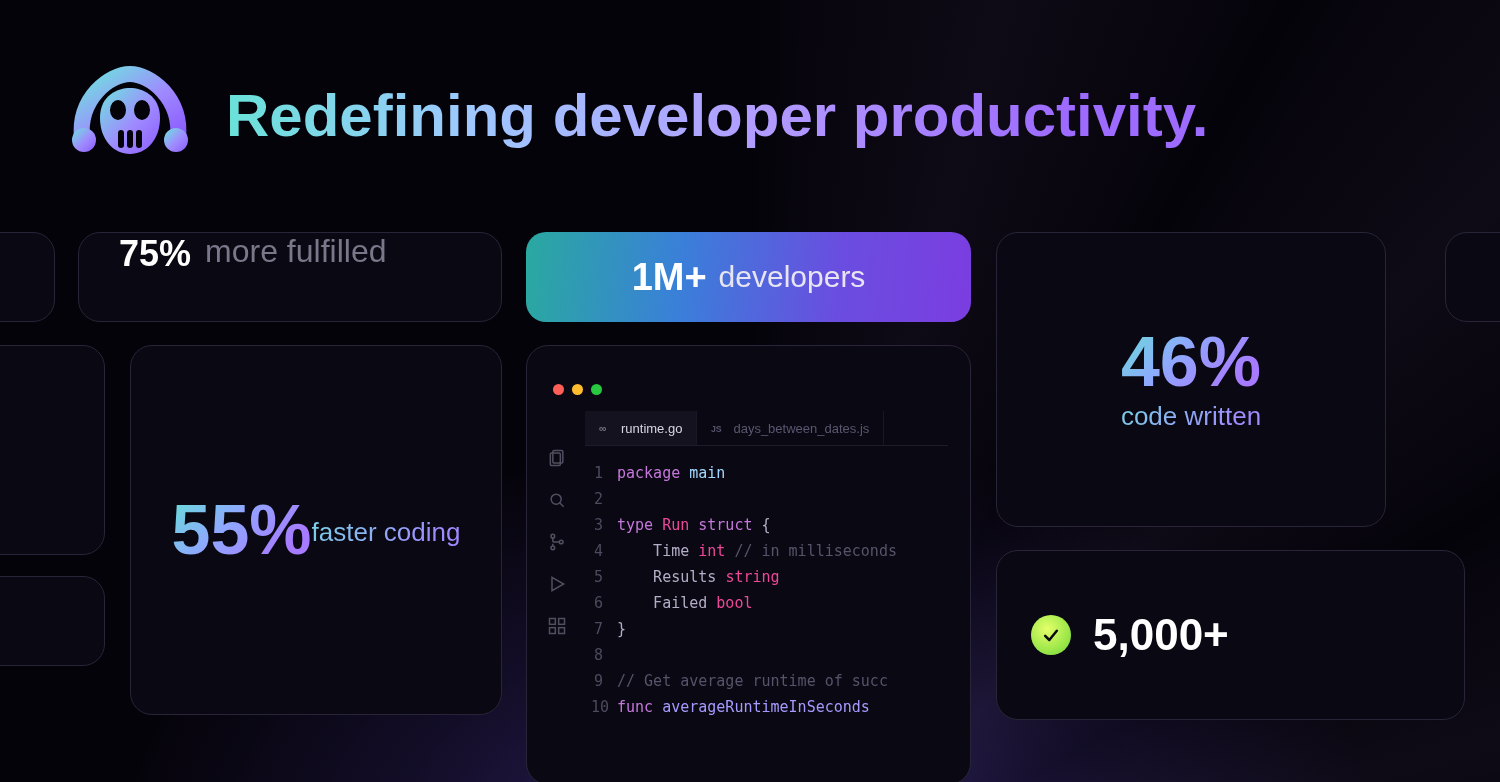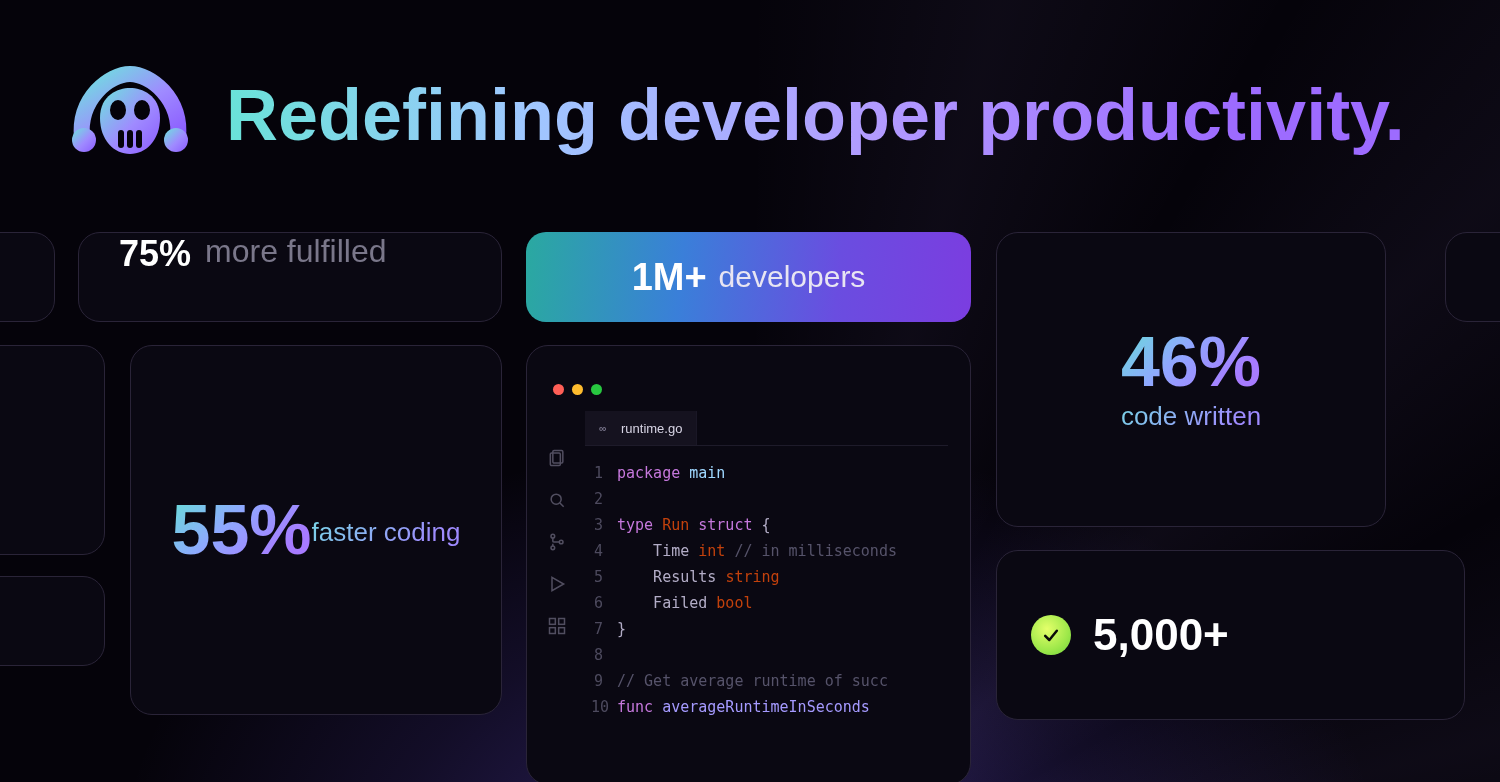--- a/index.html
+++ b/index.html
@@ -30,21 +30,21 @@
       rgba(180,150,255,0.00) 180deg,
       rgba(180,150,255,0.00) 360deg);
     pointer-events: none;
   }
   .hero {
     position: absolute; top: 60px; left: 70px; right: 50px;
     display: flex; align-items: center; gap: 36px; z-index: 2;
   }
   .logo { width: 120px; height: 110px; flex: 0 0 auto; }
   .headline {
-    font-size: 72px; font-weight: 700;
+    font-size: 60px; font-weight: 700;
     background: linear-gradient(90deg, #69e2d8 0%, #9fc8ff 25%, #b29bff 55%, #9d6bff 85%);
     -webkit-background-clip: text; background-clip: text;
     -webkit-text-fill-color: transparent; color: transparent;
   }
   .tile {
     position: absolute;
     background: #0a0812;
     border: 1px solid #2a2438;
     border-radius: 22px;
   }
@@ -112,21 +112,21 @@
     margin-left: 36px; padding: 14px 10px 0 6px;
     font-family: ui-monospace, SFMono-Regular, Menlo, Consolas, monospace;
     font-size: 15px; line-height: 26px;
   }
   .code .row { display: flex; }
   .code .ln { width: 26px; text-align: right; color: #4d4a5e; padding-right: 14px; flex: 0 0 auto; }
   .code .txt { white-space: pre; color: #b3adc7; }
   .code-comment { color: #56536a; }
   .kw   { color: #c678dd; }
   .ident{ color: #9fd7ff; }
-  .typ  { color: #c2410c; }
+  .typ  { color: #ec4899; }
   .fn   { color: #a59aff; }
   .t-codewritten {
     left: 996px; top: 232px; width: 390px; height: 295px;
     display: flex; flex-direction: column; align-items: center; justify-content: center;
   }
   .t-businesses {
     left: 996px; top: 550px; width: 469px; height: 170px;
     display: flex; align-items: center; gap: 22px; padding: 0 34px;
   }
   .check-badge {
@@ -224,20 +224,26 @@
             <rect x="14" y="3" width="7" height="7"></rect>
           </svg></span>
     </div>
     <div class="tabs">
       <div class="tab active">
         <span class="ti"><svg viewBox="0 0 16 16">
               <text x="0" y="12" font-size="12" font-weight="700" fill="#8c88a0">∞</text>
             </svg></span>
         <span>runtime.go</span>
       </div>
+      <div class="tab dim">
+        <span class="ti"><svg viewBox="0 0 16 16">
+              <text x="0" y="12" font-size="10" font-weight="700" fill="#6a6684">JS</text>
+            </svg></span>
+        <span>days_between_dates.js</span>
+      </div>
     </div>
     <div class="code" id="code-block">
         <div class="row">
           <span class="ln">1</span>
           <span class="txt"><span class="kw">package </span><span class="ident">main</span></span>
         </div>
         <div class="row">
           <span class="ln">2</span>
           <span class="txt"></span>
         </div>

